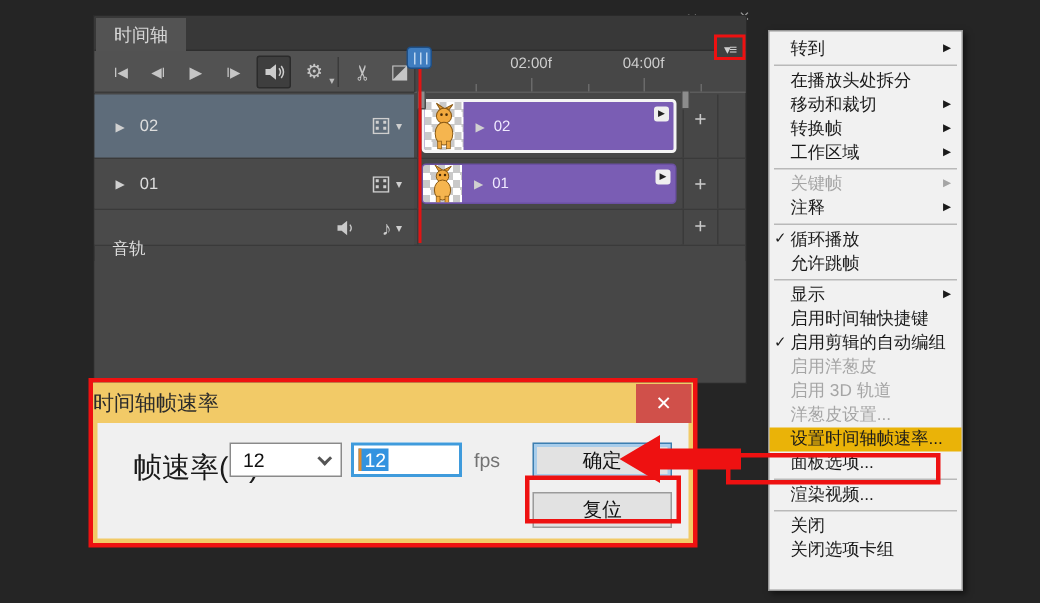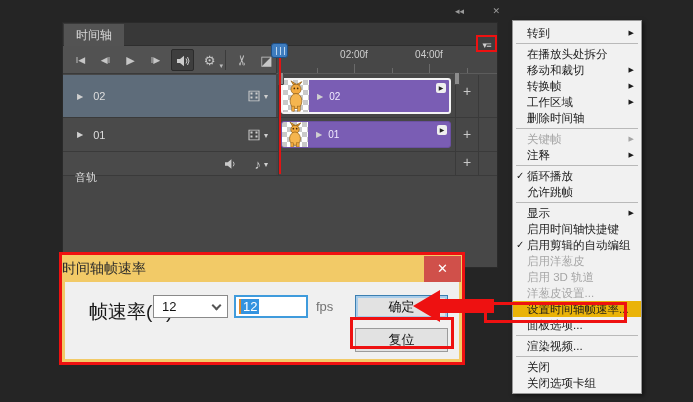--- a/index.html
+++ b/index.html
@@ -9,21 +9,21 @@
     background:#252525;
     font-family:"Liberation Sans","DejaVu Sans",sans-serif;
     overflow:hidden;
     color:#ddd;
   }
 
   
   .win-chrome { position:absolute; left:455px; top:4px; width:45px; height:14px; color:#9a9a9a; font-size:9px; display:flex; justify-content:space-between; align-items:center; }
 
   
-  .panel { position:absolute; left:62px; top:22px; width:436px; height:246px; background:#474747; border:1px solid #2a2a2a; }
+  .panel { position:absolute; left:62px; top:10px; width:436px; height:246px; background:#474747; border:1px solid #2a2a2a; }
   .tabbar { position:relative; height:23px; background:#383838; border-bottom:1px solid #2e2e2e; }
   .tab { position:absolute; left:1px; top:1px; height:22px; padding:0 12px; background:#535353; color:#d6d6d6; font-size:12px; line-height:22px; }
   .panel-menu-btn { position:absolute; right:0px; top:12px; width:21px; height:17px; background:#3f3f3f; color:#cfcfcf; font-size:9px; text-align:center; line-height:16px; border:2px solid #ee1111; z-index:30; letter-spacing:-1px; }
 
   .toolbar { position:relative; height:28px; background:#525252; border-bottom:1px solid #3a3a3a; }
   .tb-left { position:absolute; left:0; top:0; width:213px; height:28px; display:flex; align-items:center; gap:6px; padding-left:8px; }
   .tb-btn { color:#c6c6c6; font-size:11px; width:20px; text-align:center; position:relative; cursor:default; }
   .tb-btn.pressed { background:#3e3e3e; border:1px solid #2b2b2b; border-radius:2px; height:22px; line-height:20px; width:24px; }
   .tb-sep { width:1px; height:20px; background:#3b3b3b; }
   .tiny-drop { position:absolute; right:-4px; bottom:-2px; font-size:7px; color:#bbb; }
@@ -248,21 +248,20 @@
   <div class="empty-below"></div>
 </div>
 
 <div class="menu">
   <div class="mi"><span>转到</span><span class="sub">▶</span></div>
   <div class="msep"></div>
   <div class="mi"><span>在播放头处拆分</span></div>
   <div class="mi"><span>移动和裁切</span><span class="sub">▶</span></div>
   <div class="mi"><span>转换帧</span><span class="sub">▶</span></div>
   <div class="mi"><span>工作区域</span><span class="sub">▶</span></div>
-  <div class="mi"><span>删除时间轴</span></div>
   <div class="msep"></div>
   <div class="mi disabled"><span>关键帧</span><span class="sub">▶</span></div>
   <div class="mi"><span>注释</span><span class="sub">▶</span></div>
   <div class="msep"></div>
   <div class="mi"><span class="chk">✓</span><span>循环播放</span></div>
   <div class="mi"><span>允许跳帧</span></div>
   <div class="msep"></div>
   <div class="mi"><span>显示</span><span class="sub">▶</span></div>
   <div class="mi"><span>启用时间轴快捷键</span></div>
   <div class="mi"><span class="chk">✓</span><span>启用剪辑的自动编组</span></div>

